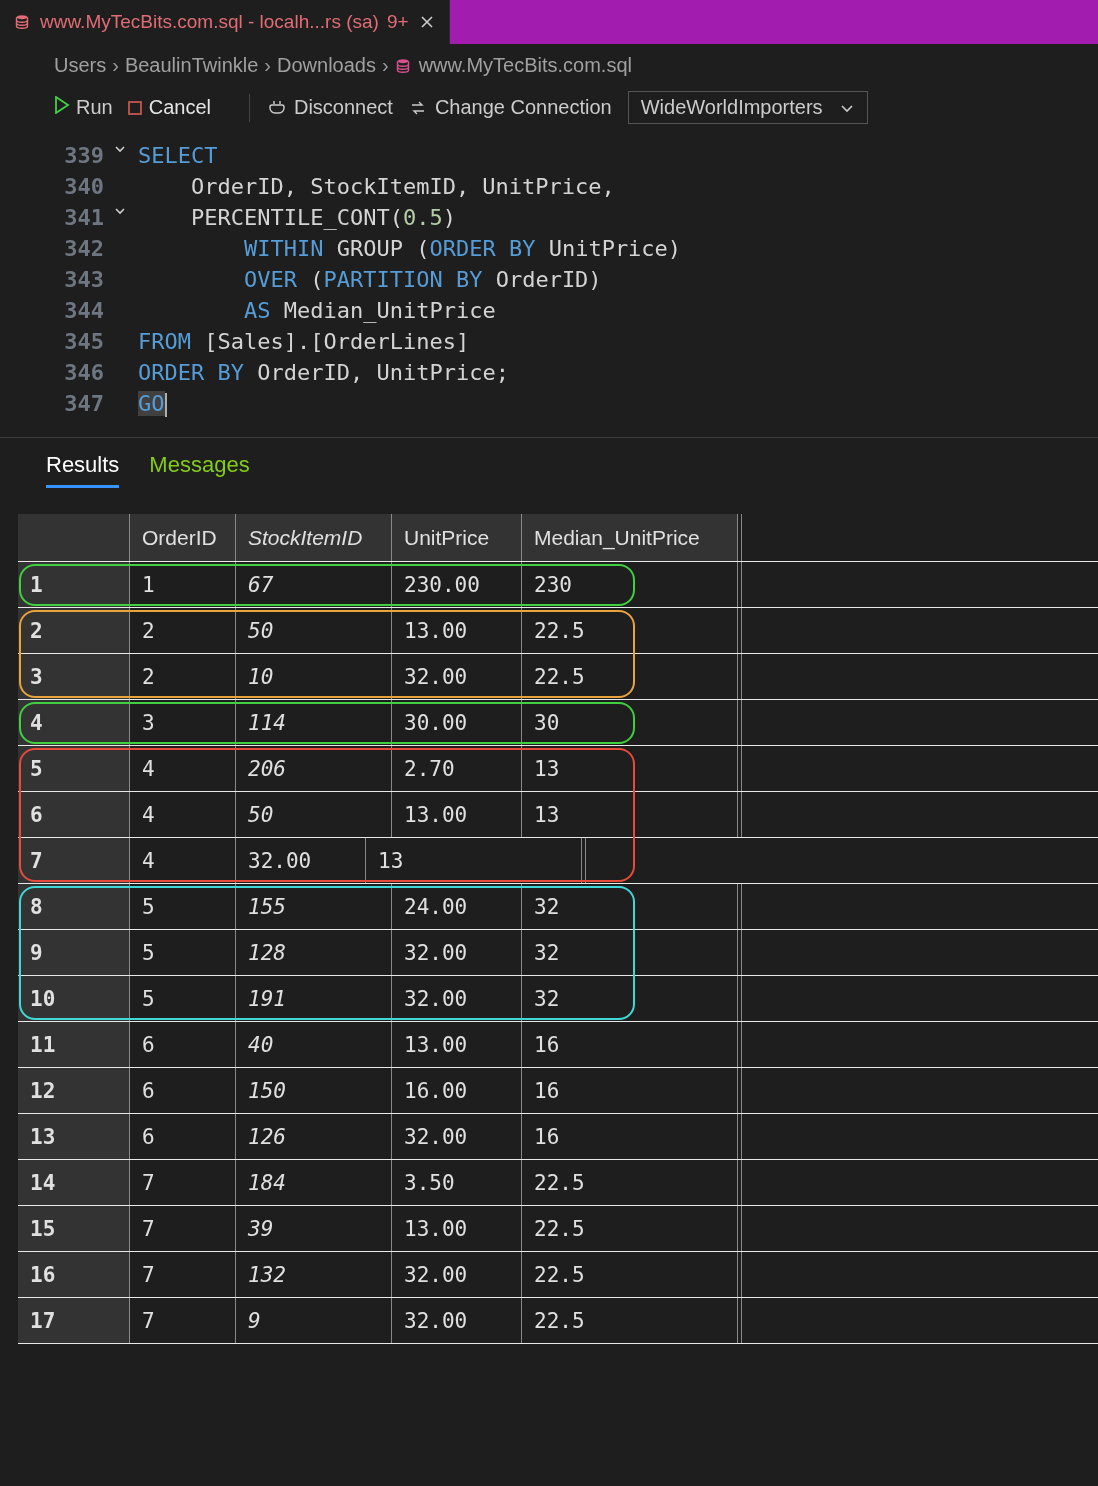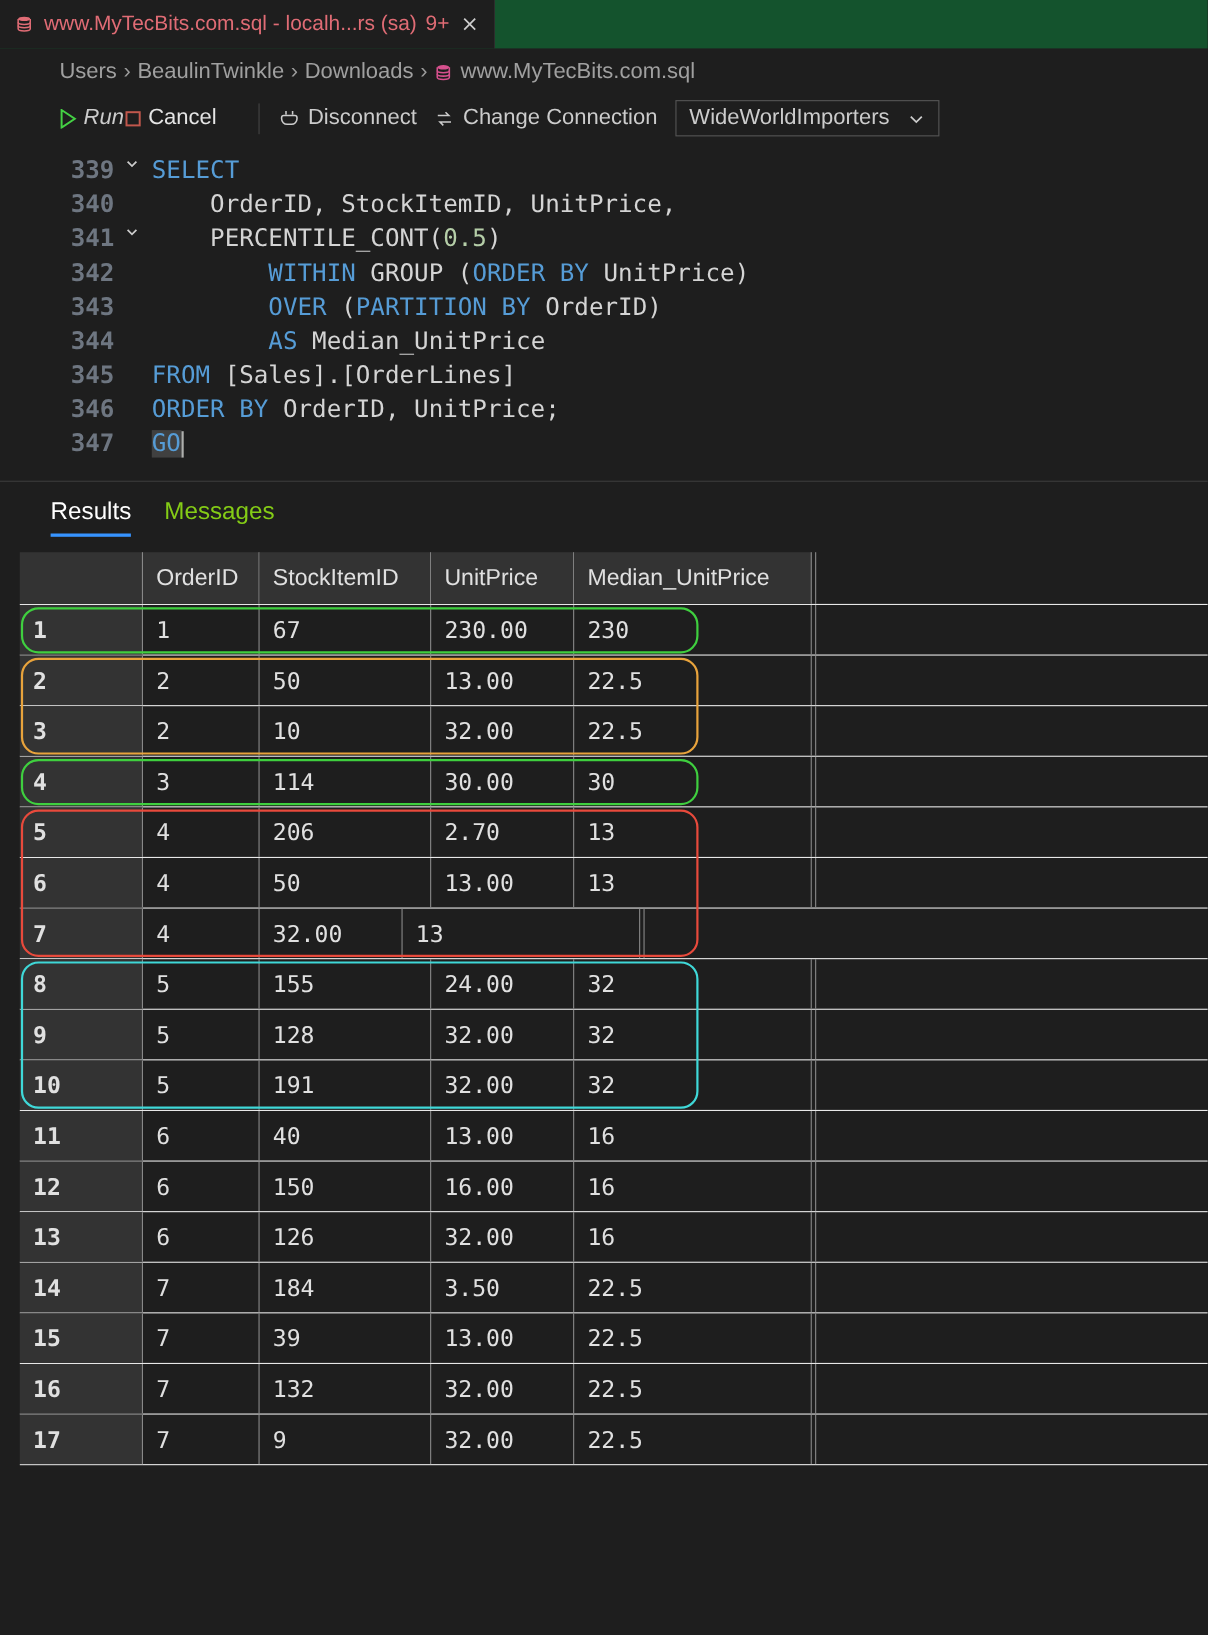--- a/index.html
+++ b/index.html
@@ -10,21 +10,21 @@
     font-size: 19px;
     width: 1098px;
     height: 1486px;
     overflow: hidden;
   }
 
   
   .tab-bar {
     display: flex;
     align-items: center;
-    background: #14532d;
+    background: #a21caf;
     height: 44px;
   }
   .tab {
     display: flex;
     align-items: center;
     background: #1e1e1e;
     padding: 0 14px;
     height: 100%;
     color: #e06c75;
     border-right: 1px solid #2d2d2d;
@@ -52,21 +52,21 @@
   .crumb-db-icon { margin-right: 8px; display: inline-flex; }
 
   
   .toolbar {
     display: flex;
     align-items: center;
     padding: 4px 20px 10px 54px;
     font-size: 20px;
   }
   .play-icon { color: #44d044; margin-right: 6px; }
-  .run-btn { color: #cccccc; display: flex; align-items: center; cursor: pointer; font-style: italic; }
+  .run-btn { color: #cccccc; display: flex; margin-right: 14px; cursor: pointer; }
   .stop-icon { color: #c1574c; margin-right: 6px; }
   .cancel-btn { color: #e5e5e5; display: flex; align-items: center; margin-right: 20px; }
   .vsep { width: 1px; height: 28px; background: #444; margin: 0 18px; }
   .tool-item { color: #cccccc; display: flex; align-items: center; margin-right: 16px; cursor: pointer; }
   .tool-item .ticon { margin-right: 8px; }
   .db-select {
     border: 1px solid #555;
     padding: 4px 12px;
     display: flex;
     align-items: center;
@@ -109,21 +109,21 @@
     padding: 14px 20px 0 46px;
     gap: 30px;
     font-size: 22px;
   }
   .rtab { color: #84cc16; padding-bottom: 8px; cursor: pointer; }
   .rtab.active { color: #ffffff; font-weight: 400; border-bottom: 3px solid: #3794ff; position: relative; }
   .rtab.active::after { content:""; position:absolute; left:0; right:0; bottom:-2px; height:3px; background:#3794ff; }
 
   
   .grid {
-    margin-top: 16px;
+    margin-top: 28px;
     padding-left: 18px;
     position: relative;
   }
   .grid-row {
     display: flex;
     height: 46px;
     align-items: center;
     border-bottom: 1px solid #e8e8e8;
     font-family: "Menlo","Consolas",monospace;
     font-size: 21px;
@@ -132,21 +132,21 @@
   }
   .grid-row.header {
     color: #e0e0e0;
     font-family: -apple-system, sans-serif;
     font-size: 21px;
     height: 48px;
   }
   .cell { border-right: 1px solid #888; height: 100%; display: flex; align-items: center; padding: 0 12px; }
   .c-idx { width: 112px; background: #333333; font-weight: 600; }
   .c-oid { width: 106px; }
-  .c-sid { width: 156px; }
+  .c-sid { width: 156px; font-style: italic; }
   .c-up { width: 130px; }
   .c-mup { width: 216px; border-right: 1px solid #888; }
   .grid-row.header .cell { background: #333333; font-weight: 400; }
   .grid-row.header .c-idx { background: #333333; }
   .grid-end { width: 4px; height: 100%; border-right: 1px solid #888; }
 
   
   .hl {
     position: absolute;
     left: 19px;

